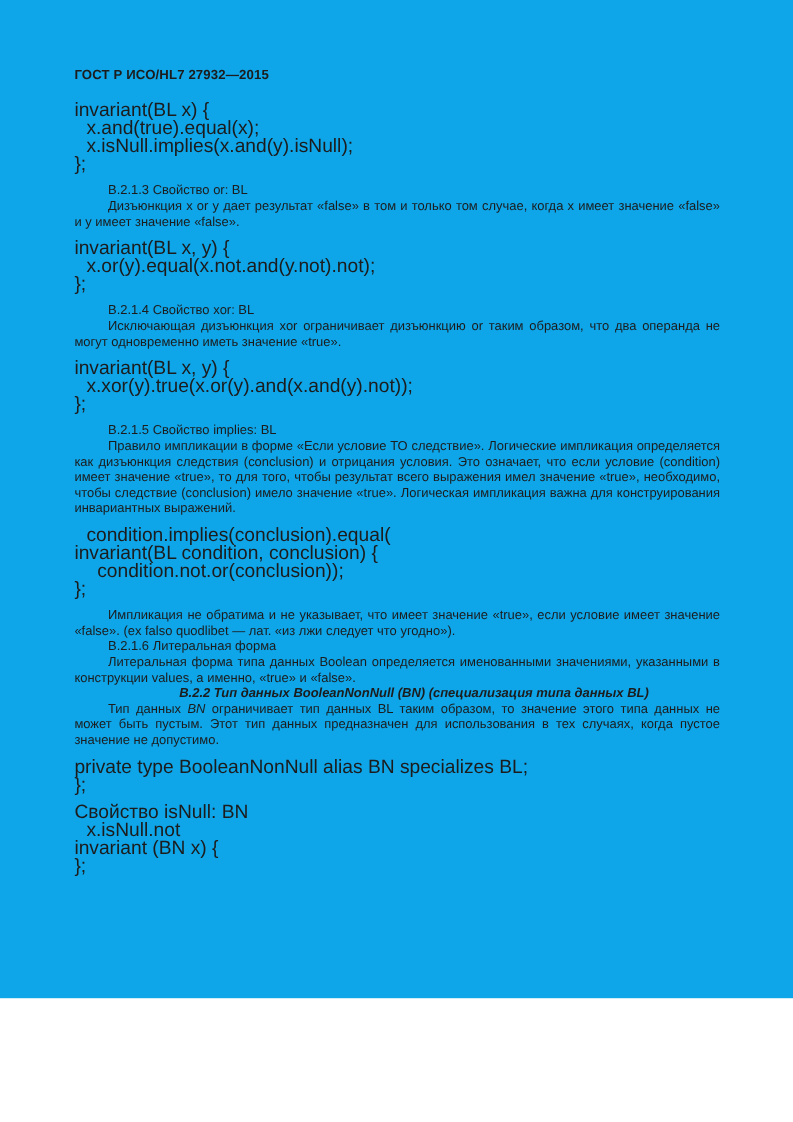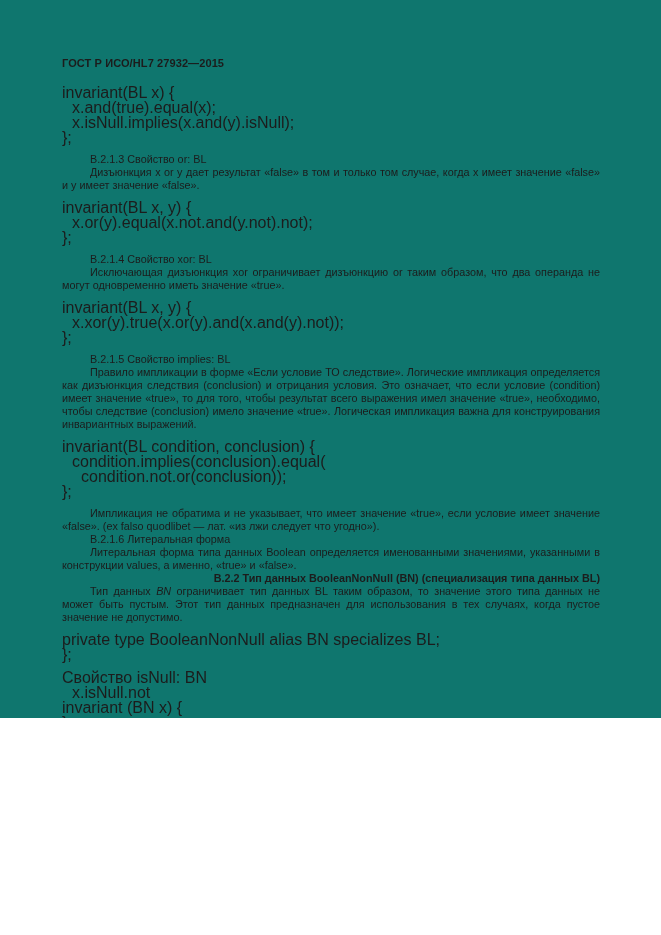--- a/index.html
+++ b/index.html
@@ -1,20 +1,20 @@
 <!DOCTYPE html>
 <html><head>
 <meta charset="utf-8">
 <style>
   html, body { margin: 0; padding: 0; background: #ffffff; }
   .page {
     position: relative;
     width: 661px;
-    height: 718px;
-    background: #0f766e;
+    height: 832px;
+    background: #0ea5e9;
     color: #1c1c1c;
     font-family: "Liberation Sans", sans-serif;
     overflow: hidden;
   }
   .content {
     position: absolute;
     left: 62px;
     top: 57px;
     width: 538px;
   }
@@ -34,21 +34,21 @@
   .code .i1 { padding-left: 10px; }
   .code .i2 { padding-left: 19px; }
   .paras { margin: 8px 0; }
   .para {
     margin: 0;
     font-size: 10.8px;
     line-height: 13px;
     text-align: justify;
     text-indent: 28px;
   }
-  .para.bold { font-weight: bold; text-align: right; }
+  .para.bold { font-weight: bold; text-align: center; font-style: italic; }
   .it { font-style: italic; }
   .pagenum {
     position: absolute;
     left: 62px;
     top: 881px;
     font-size: 11px;
     line-height: 13px;
   }
 </style>
 </head>
@@ -87,22 +87,22 @@
       <div class="ln i1">x.xor(y).true(x.or(y).and(x.and(y).not));</div>
       <div class="ln">};</div>
     </div>
 
     <div class="paras">
       <p class="para">В.2.1.5 Свойство implies: BL</p>
       <p class="para">Правило импликации в форме «Если условие ТО следствие». Логические импликация определяется как дизъюнкция следствия (conclusion) и отрицания условия. Это означает, что если условие (condition) имеет значение «true», то для того, чтобы результат всего выражения имел значение «true», необходимо, чтобы следствие (conclusion) имело значение «true». Логическая импликация важна для конструирования инвариантных выражений.</p>
     </div>
 
     <div class="code">
+      <div class="ln i1">condition.implies(conclusion).equal(</div>
       <div class="ln">invariant(BL condition, conclusion) {</div>
-      <div class="ln i1">condition.implies(conclusion).equal(</div>
       <div class="ln i2">condition.not.or(conclusion));</div>
       <div class="ln">};</div>
     </div>
 
     <div class="paras">
       <p class="para">Импликация не обратима и не указывает, что имеет значение «true», если условие имеет значение «false». (ex falso quodlibet — лат. «из лжи следует что угодно»).</p>
       <p class="para">В.2.1.6 Литеральная форма</p>
       <p class="para">Литеральная форма типа данных Boolean определяется именованными значениями, указанными в конструкции values, а именно, «true» и «false».</p>
       <p class="para bold">В.2.2 Тип данных BooleanNonNull (BN) (специализация типа данных BL)</p>
       <p class="para"><span>Тип данных </span><span class="it">BN</span><span> ограничивает тип данных BL таким образом, то значение этого типа данных не может быть пустым. Этот тип данных предназначен для использования в тех случаях, когда пустое значение не допустимо.</span></p>

